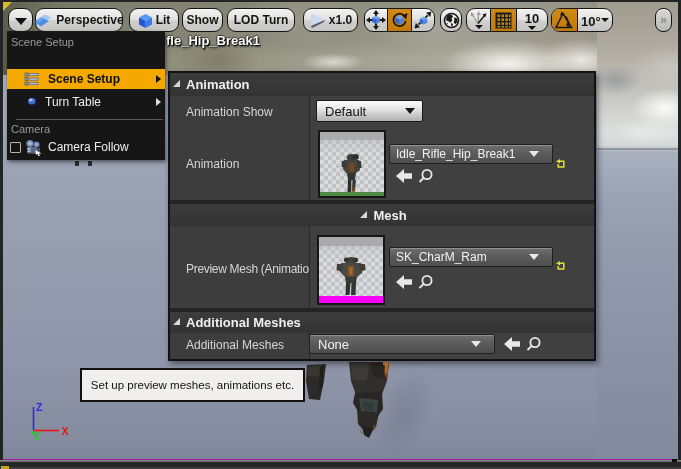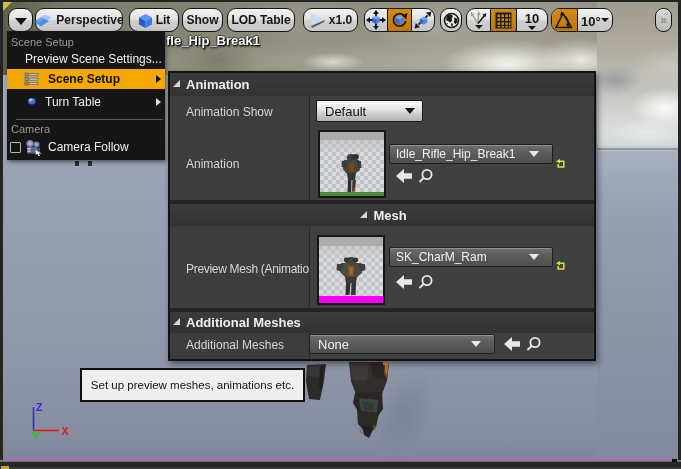--- a/index.html
+++ b/index.html
@@ -1,17 +1,17 @@
 <!DOCTYPE html>
 <html><head>
 <meta charset="utf-8">
 <style>
 * { margin:0; padding:0; box-sizing:border-box; }
 html,body { width:681px; height:469px; overflow:hidden; background:#26282a; font-family:"Liberation Sans", sans-serif; }
-#root { position:absolute; top:0; left:0; width:681px; height:469px; background:#d946ef; }
+#root { position:absolute; top:0; left:0; width:681px; height:469px; background:#a21caf; }
 .abs { position:absolute; }
 
 
 #vp { left:3px; top:2px; width:675px; height:457px;
   background:linear-gradient(180deg,#a8aeb9 0px,#a4abb9 120px,#9ba3b5 160px,#959daf 260px,#8f96a9 360px,#858ca0 440px,#7f8699 457px);
 }
 #topband { left:0; top:0; width:594px; height:73px;
   background:
     linear-gradient(180deg, rgba(96,97,84,0.30) 0px, rgba(96,97,84,0.22) 38px, rgba(96,97,84,0) 56px),
     radial-gradient(55px 26px at 215px 58px, rgba(116,110,96,0.6), rgba(116,110,96,0) 75%),
@@ -143,21 +143,21 @@
       <polygon points="0.5,7.5 7.5,3.5 15,7 7,12.5" fill="#4c8ceb"></polygon>
       <polygon points="7.5,3.5 10,5 5,8.2 2.8,6.4" fill="#6ea6ef"></polygon>
     </svg>Perspective</div>
   <div class="tbtn" style="left:129px; width:50px;">
     <svg width="15" height="15" viewBox="0 0 15 15" style="margin-right:3px;">
       <polygon points="7.5,1 14,4.5 7.5,8 1,4.5" fill="#5599f5"></polygon>
       <polygon points="1,4.5 7.5,8 7.5,15 1,11.5" fill="#2255d8"></polygon>
       <polygon points="14,4.5 7.5,8 7.5,15 14,11.5" fill="#3b78e8"></polygon>
     </svg>Lit</div>
   <div class="tbtn" style="left:182px; width:41px;">Show</div>
-  <div class="tbtn" style="left:227px; width:68px;">LOD Table</div>
+  <div class="tbtn" style="left:227px; width:68px;">LOD Turn</div>
   <div class="tbtn" style="left:303px; width:55px;">
     <svg width="18" height="17" viewBox="0 0 18 17" style="margin-right:2px;">
       <polygon points="2,1 16,8 2,14" fill="#ccd9ee"></polygon>
       <polygon points="2,14 16,8 15,10 3,16" fill="#555861"></polygon>
     </svg>x1.0</div>
 
   <div class="tbtn" style="left:364px; width:71px; padding:0; overflow:hidden;">
     <div class="cell" style="width:23px;">
       <svg width="20" height="20" viewBox="0 0 20 20">
         <g fill="#191919">
@@ -270,21 +270,20 @@
   </div>
 
   <div class="tbtn" style="left:655px; width:17px; background:linear-gradient(180deg,#d8d8d6,#b9b9b7); border-radius:8px;">
     <span style="color:#8a8a88; font-size:12px; font-weight:bold;">»</span>
   </div>
 
   <div class="abs" style="left:166px; top:33px; color:#fff; font-size:13px; font-weight:bold; text-shadow:1px 1px 1px rgba(0,0,0,.95), -1px 0 1px rgba(0,0,0,.55), 0 -1px 1px rgba(0,0,0,.5), 1px 2px 2px rgba(0,0,0,.6);text-align:center;">fle_Hip_Break1</div>
 
   <div id="menu" class="abs">
     <div class="hdr" style="top:34px; top:5px;">Scene Setup</div>
-    <div class="item" style="top:18px; height:19px; padding-left:18px;">Preview Scene Settings...</div>
     <div class="item" style="top:38px; height:20px; background:#f5a800; color:#111; font-weight:bold;">
       <svg width="15" height="14" viewBox="0 0 15 14" style="margin-left:17px;">
         <g>
           <rect x="1" y="1" width="3" height="3" fill="#8899bb" stroke="#4a5a7a" stroke-width="0.7"></rect>
           <rect x="5" y="1.5" width="9" height="2.2" fill="#b9c4da" stroke="#54648a" stroke-width="0.7"></rect>
           <rect x="1" y="5.5" width="3" height="3" fill="#8899bb" stroke="#4a5a7a" stroke-width="0.7"></rect>
           <rect x="5" y="6" width="9" height="2.2" fill="#b9c4da" stroke="#54648a" stroke-width="0.7"></rect>
           <rect x="1" y="10" width="3" height="3" fill="#8899bb" stroke="#4a5a7a" stroke-width="0.7"></rect>
           <rect x="5" y="10.5" width="9" height="2.2" fill="#b9c4da" stroke="#54648a" stroke-width="0.7"></rect>
         </g>

